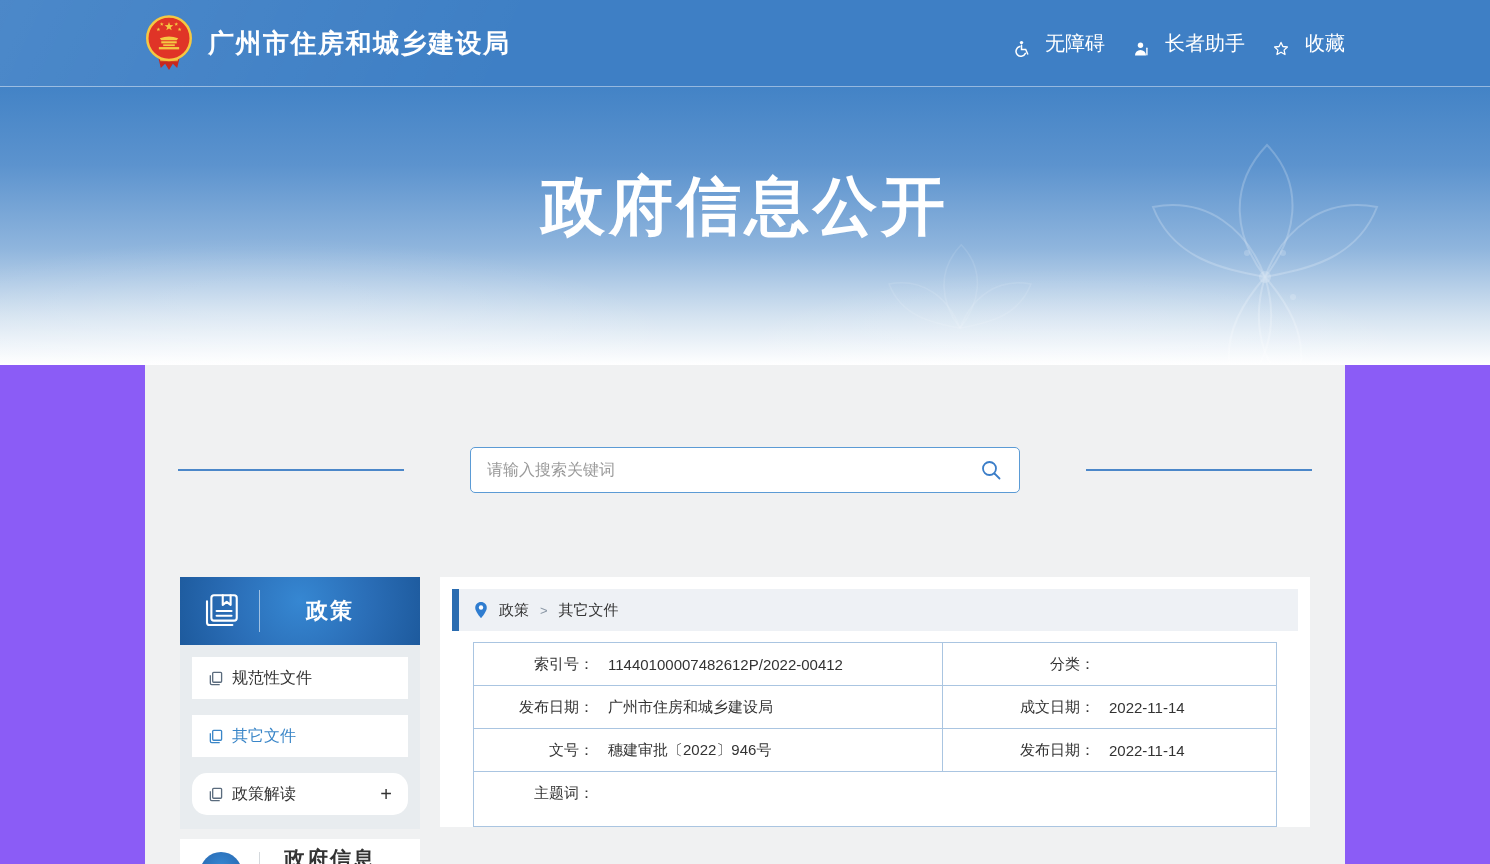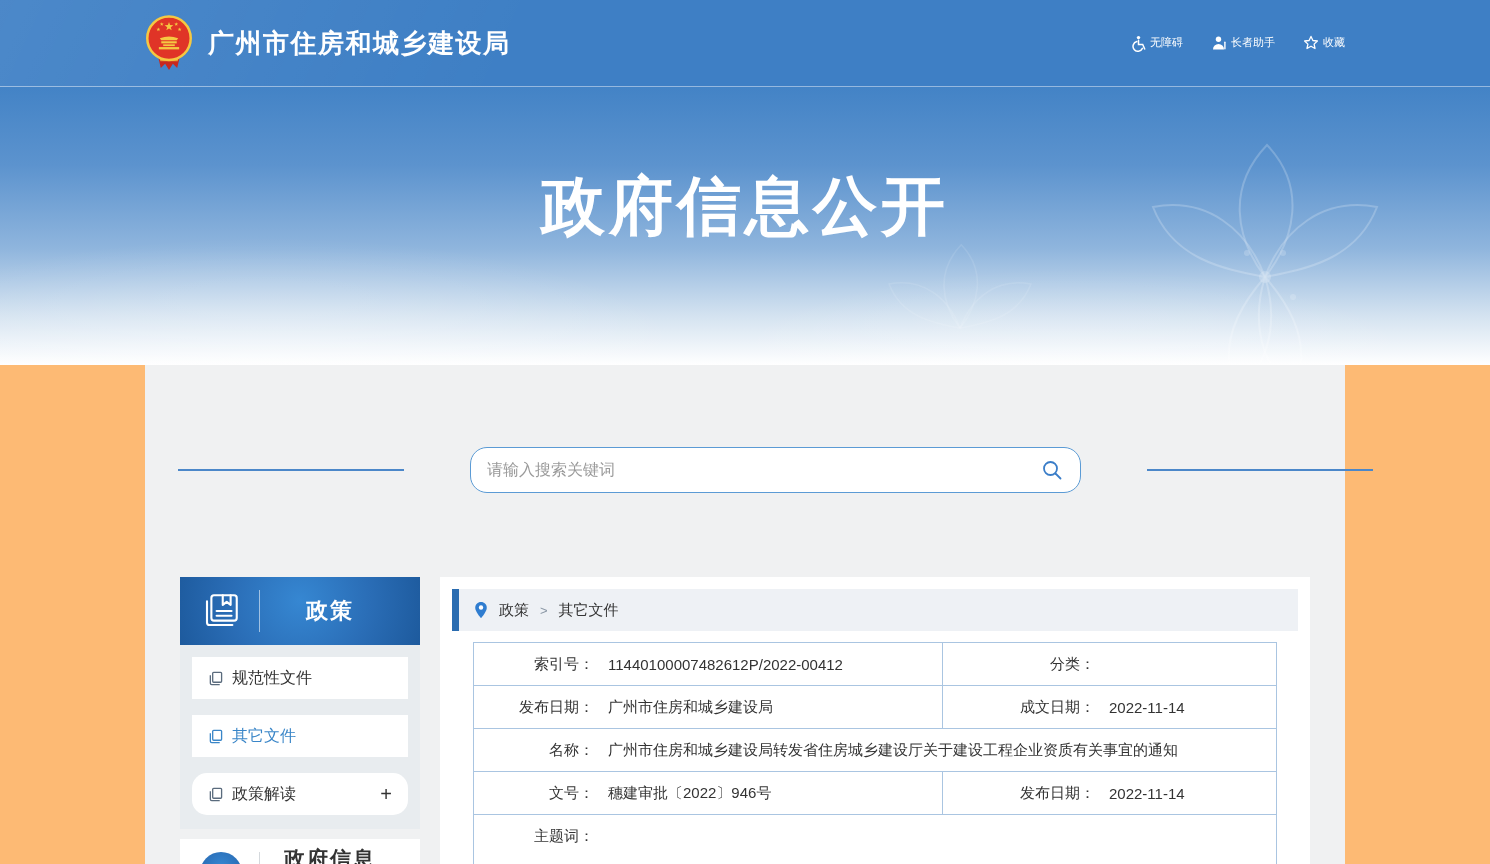--- a/index.html
+++ b/index.html
@@ -1,33 +1,33 @@
 <!DOCTYPE html>
 <html><head>
 <meta charset="utf-8">
 <style>
   * { box-sizing: border-box; margin: 0; padding: 0; }
   html, body { margin: 0; background: #fff; }
   body { font-family: "Liberation Sans", "DejaVu Sans", sans-serif; color: #333; }
-  .page { position: relative; width: 1490px; height: 864px; overflow: hidden; background: #fdba74; }
+  .page { position: relative; width: 1490px; height: 864px; overflow: hidden; background: #8b5cf6; }
 
   
   .topbar {
     height: 87px;
     background:
       linear-gradient(115deg, rgba(255,255,255,0.07) 0%, rgba(255,255,255,0) 35%),
       #3e7fc5;
     border-bottom: 1px solid rgba(255,255,255,0.45);
   }
   .topbar-inner { width: 1200px; height: 100%; margin: 0 auto; display: flex; align-items: center; }
   .logo-link { display: flex; align-items: center; cursor: pointer; }
   .emblem { width: 48px; height: 56px; margin-right: 15px; flex: none; }
   .site-title { color: #fff; font-size: 26px; font-weight: bold; letter-spacing: 1.5px; }
   .top-links { margin-left: auto; display: flex; align-items: center; gap: 28px; }
-  .top-link { display: flex; align-items: flex-start; gap: 4px; color: #fff; font-size: 11px; cursor: pointer; }
+  .top-link { display: flex; align-items: flex-end; gap: 16px; color: #fff; font-size: 20px; cursor: pointer; }
   .top-link svg { display: block; }
 
   
   .banner {
     position: relative;
     height: 278px;
     overflow: hidden;
     background:
       radial-gradient(ellipse 620px 190px at 18% 102%, rgba(255,255,255,0.35), rgba(255,255,255,0) 70%),
       radial-gradient(ellipse 540px 170px at 72% 108%, rgba(255,255,255,0.3), rgba(255,255,255,0) 70%),
@@ -39,22 +39,22 @@
     position: relative; width: 1200px; margin: 0 auto; text-align: center;
     padding-top: 76px; font-size: 64px; font-weight: bold; color: #fff; letter-spacing: 4px;
   }
 
   
   .content { width: 1200px; margin: 0 auto; background: #f0f1f2; min-height: 499px; padding-bottom: 40px; }
 
   .search-row { display: flex; align-items: center; padding: 82px 33px 0 33px; }
   .deco-line { width: 226px; height: 2px; background: #4b87c9; flex: none; }
   .search-box {
-    width: 611px; height: 46px; margin: 0 66px; flex: none;
-    background: #fff; border: 1px solid #5b9bd5; border-radius: 17px;
+    width: 550px; height: 46px; margin: 0 66px; flex: none;
+    background: #fff; border: 1px solid #5b9bd5; border-radius: 5px;
     display: flex; align-items: center; padding: 0 16px;
   }
   .search-box input {
     flex: 1; border: none; outline: none; font-size: 16px; color: #333;
     font-family: "Liberation Sans", "DejaVu Sans", sans-serif; background: transparent;
   }
   .search-box input::placeholder { color: #9a9a9a; }
   .search-btn { flex: none; width: 24px; height: 24px; cursor: pointer; display: flex; align-items: center; justify-content: center; }
 
   .columns { display: flex; align-items: flex-start; gap: 20px; margin-top: 84px; padding: 0 35px; }
@@ -285,26 +285,20 @@
             <div class="tcell c1">
               <span class="tlabel">发布日期：</span>
               <span class="tvalue">广州市住房和城乡建设局</span>
             </div>
             <div class="tcell c2">
               <span class="tlabel">成文日期：</span>
               <span class="tvalue">2022-11-14</span>
             </div>
           </div>
           <div class="trow">
-            <div class="tcell full">
-              <span class="tlabel">名称：</span>
-              <span class="tvalue">广州市住房和城乡建设局转发省住房城乡建设厅关于建设工程企业资质有关事宜的通知</span>
-            </div>
-          </div>
-          <div class="trow">
             <div class="tcell c1">
               <span class="tlabel">文号：</span>
               <span class="tvalue">穗建审批〔2022〕946号</span>
             </div>
             <div class="tcell c2">
               <span class="tlabel">发布日期：</span>
               <span class="tvalue">2022-11-14</span>
             </div>
           </div>
           <div class="trow last">

